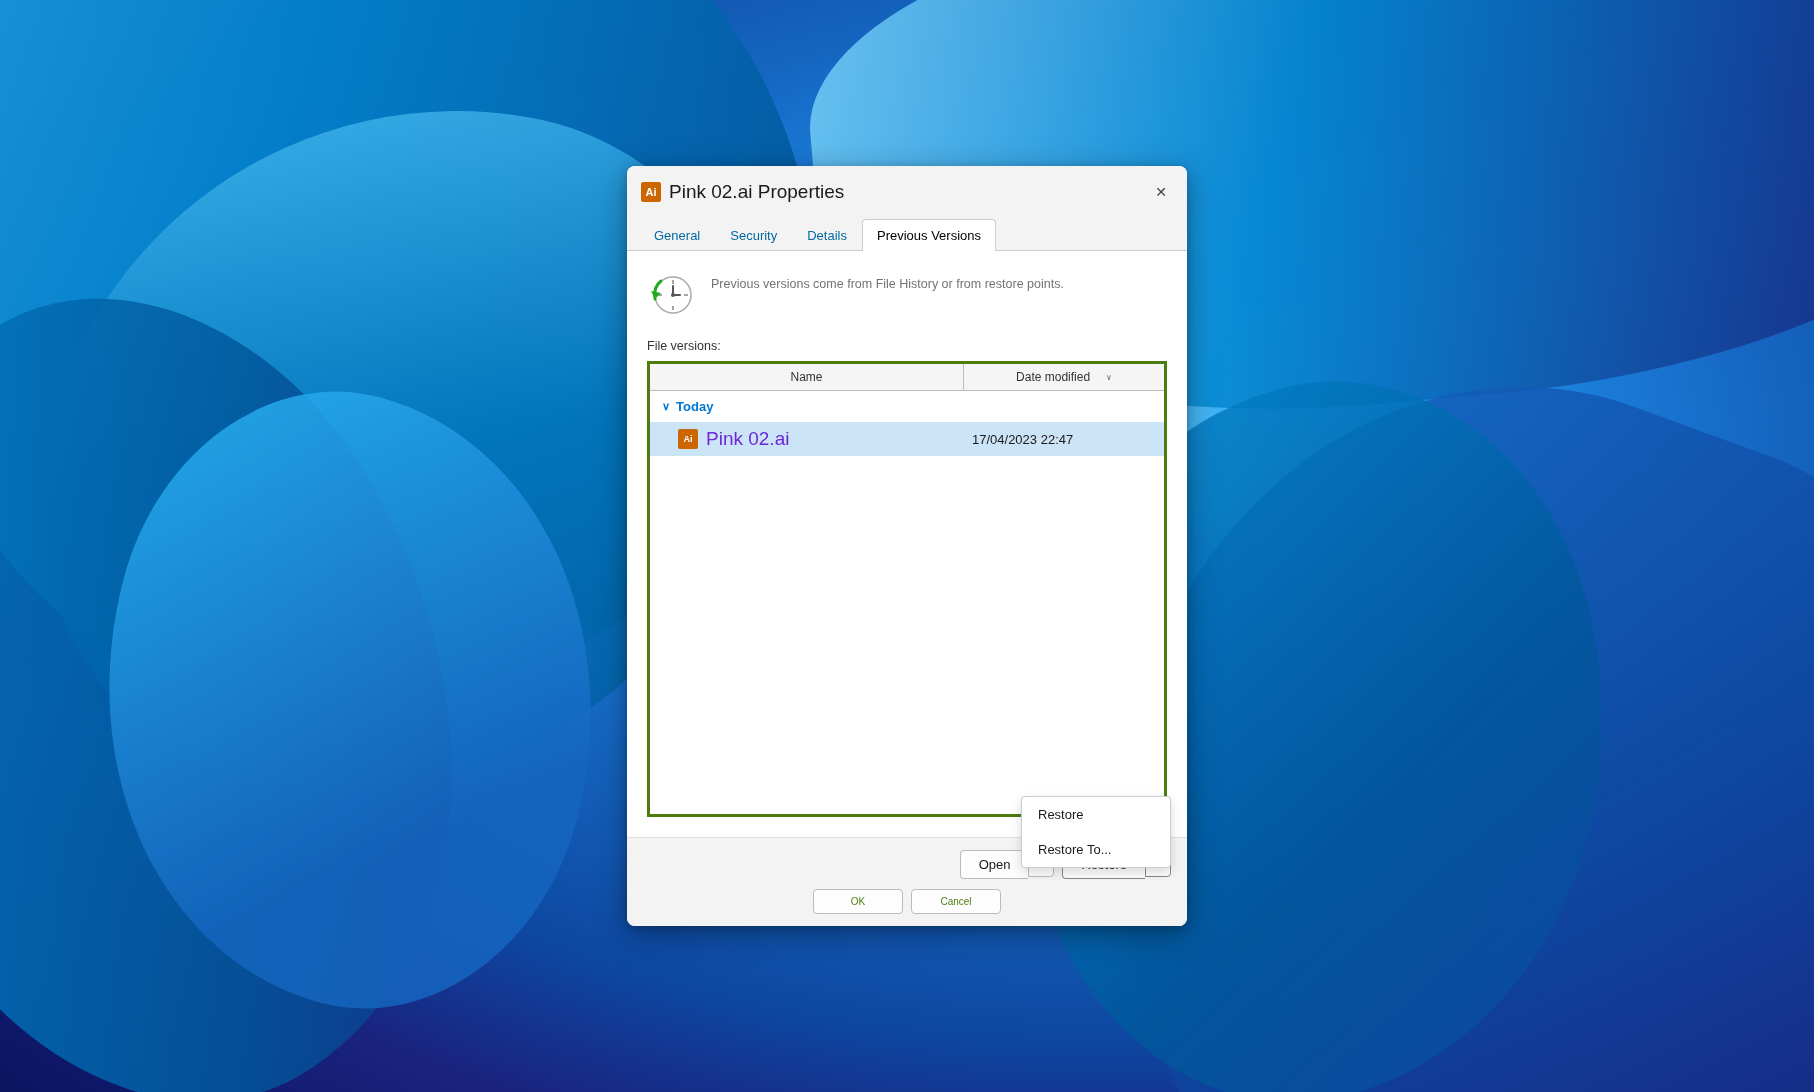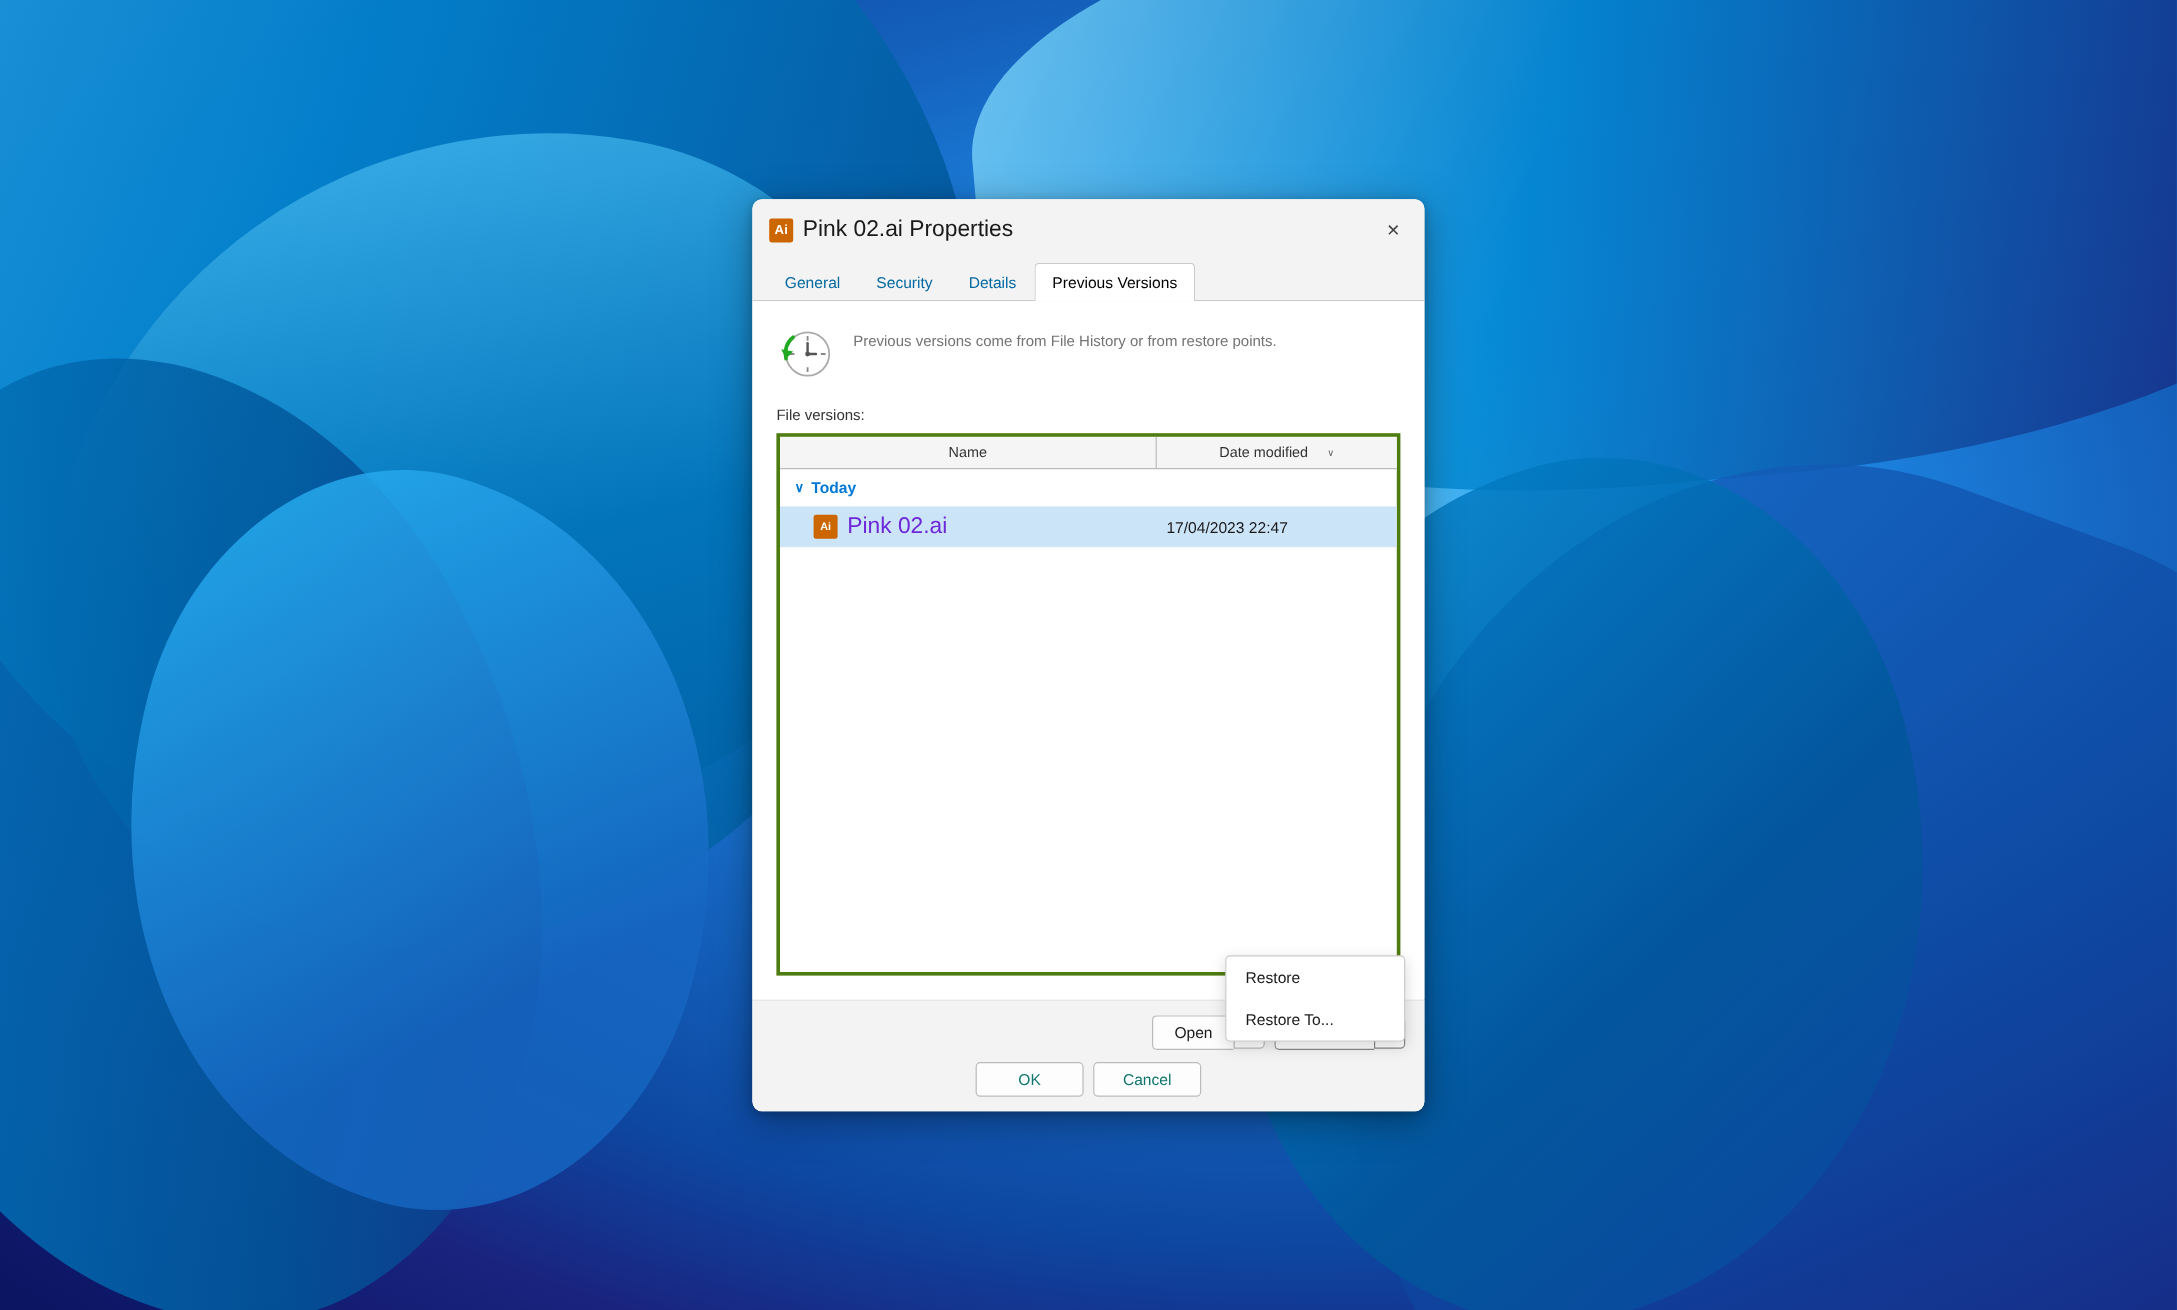--- a/index.html
+++ b/index.html
@@ -385,24 +385,24 @@
 
     .footer-ok-cancel {
       display: flex;
       justify-content: center;
       gap: 8px;
     }
 
     .btn-ok, .btn-cancel {
       min-width: 90px;
       padding: 6px 18px;
-      font-size: 13px;
+      font-size: 10px;
       border: 1px solid #bbb;
       background: #fdfdfd;
-      color: #0f766e;
+      color: #4d7c0f;
       cursor: pointer;
       border-radius: 4px;
     }
 
     
     .dropdown-menu {
       position: absolute;
       background: white;
       border: 1px solid #ccc;
       box-shadow: 0 4px 12px rgba(0,0,0,0.15);

